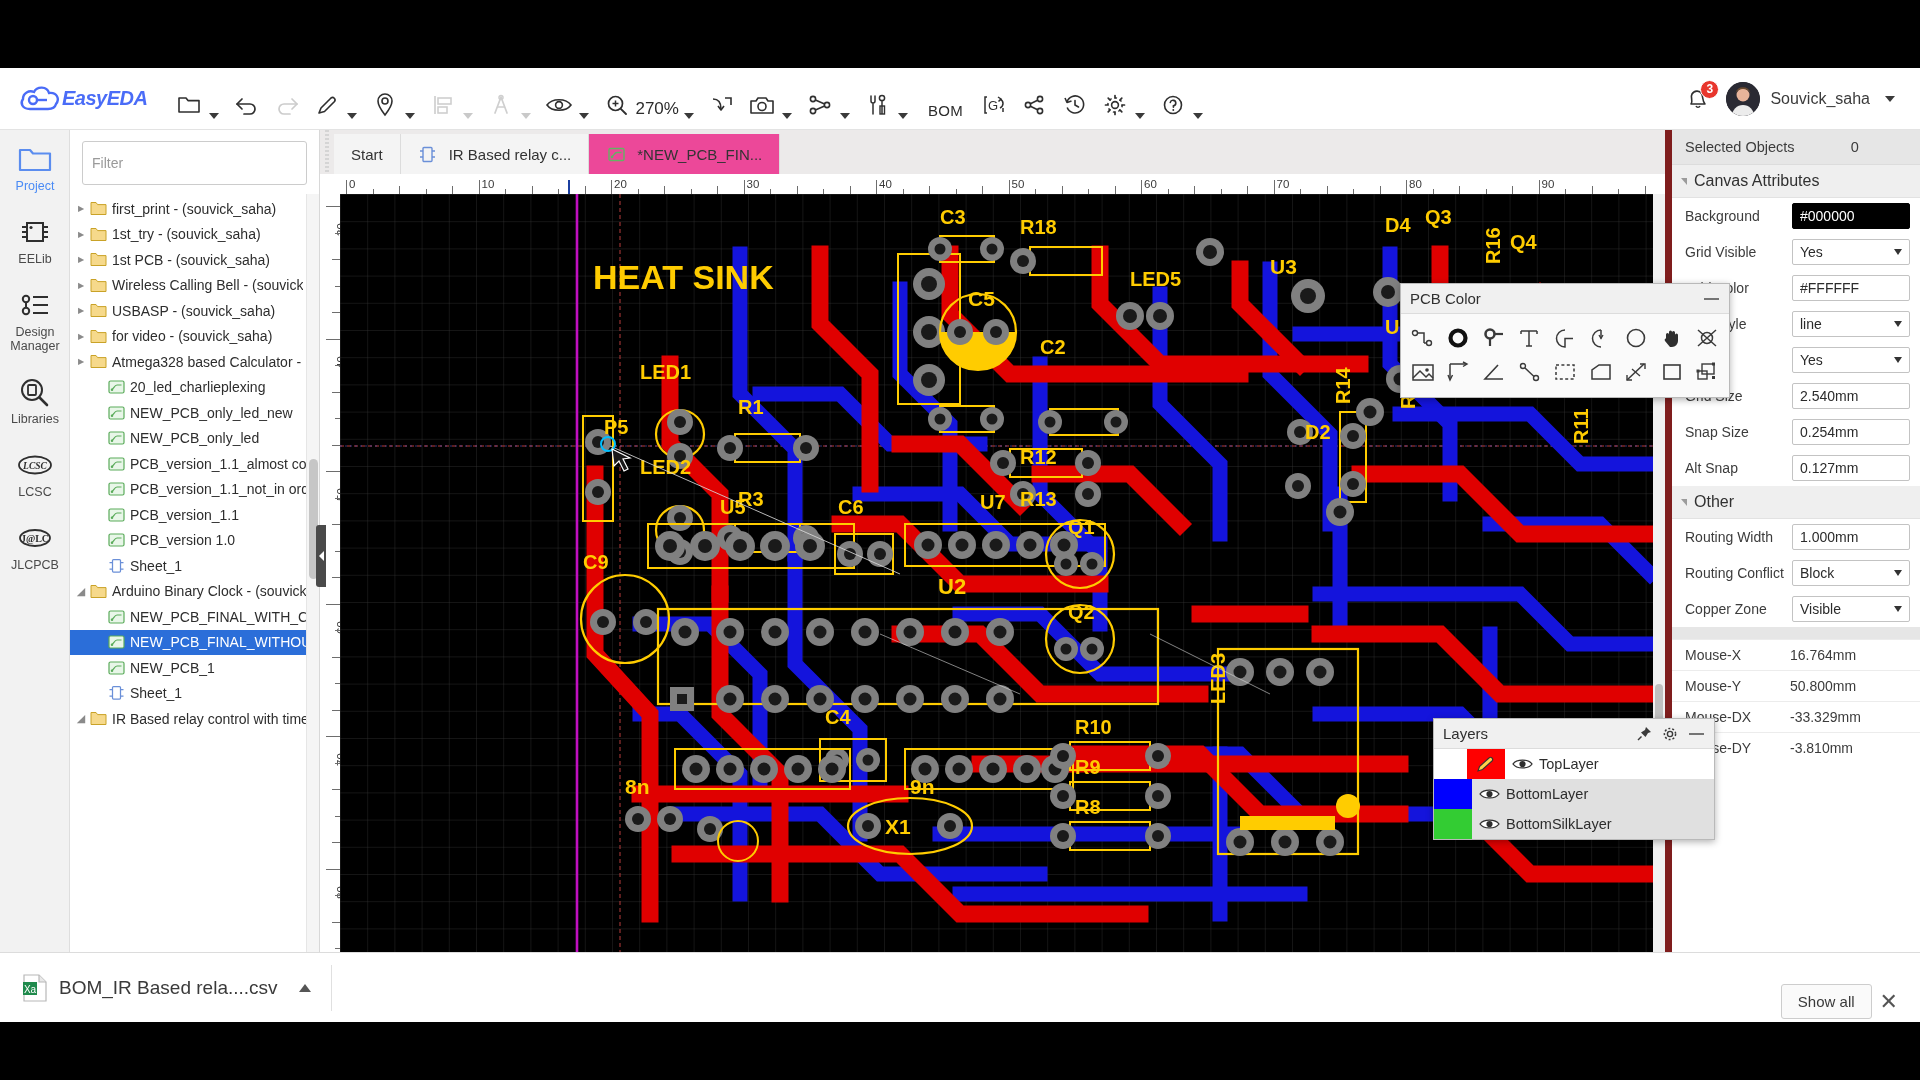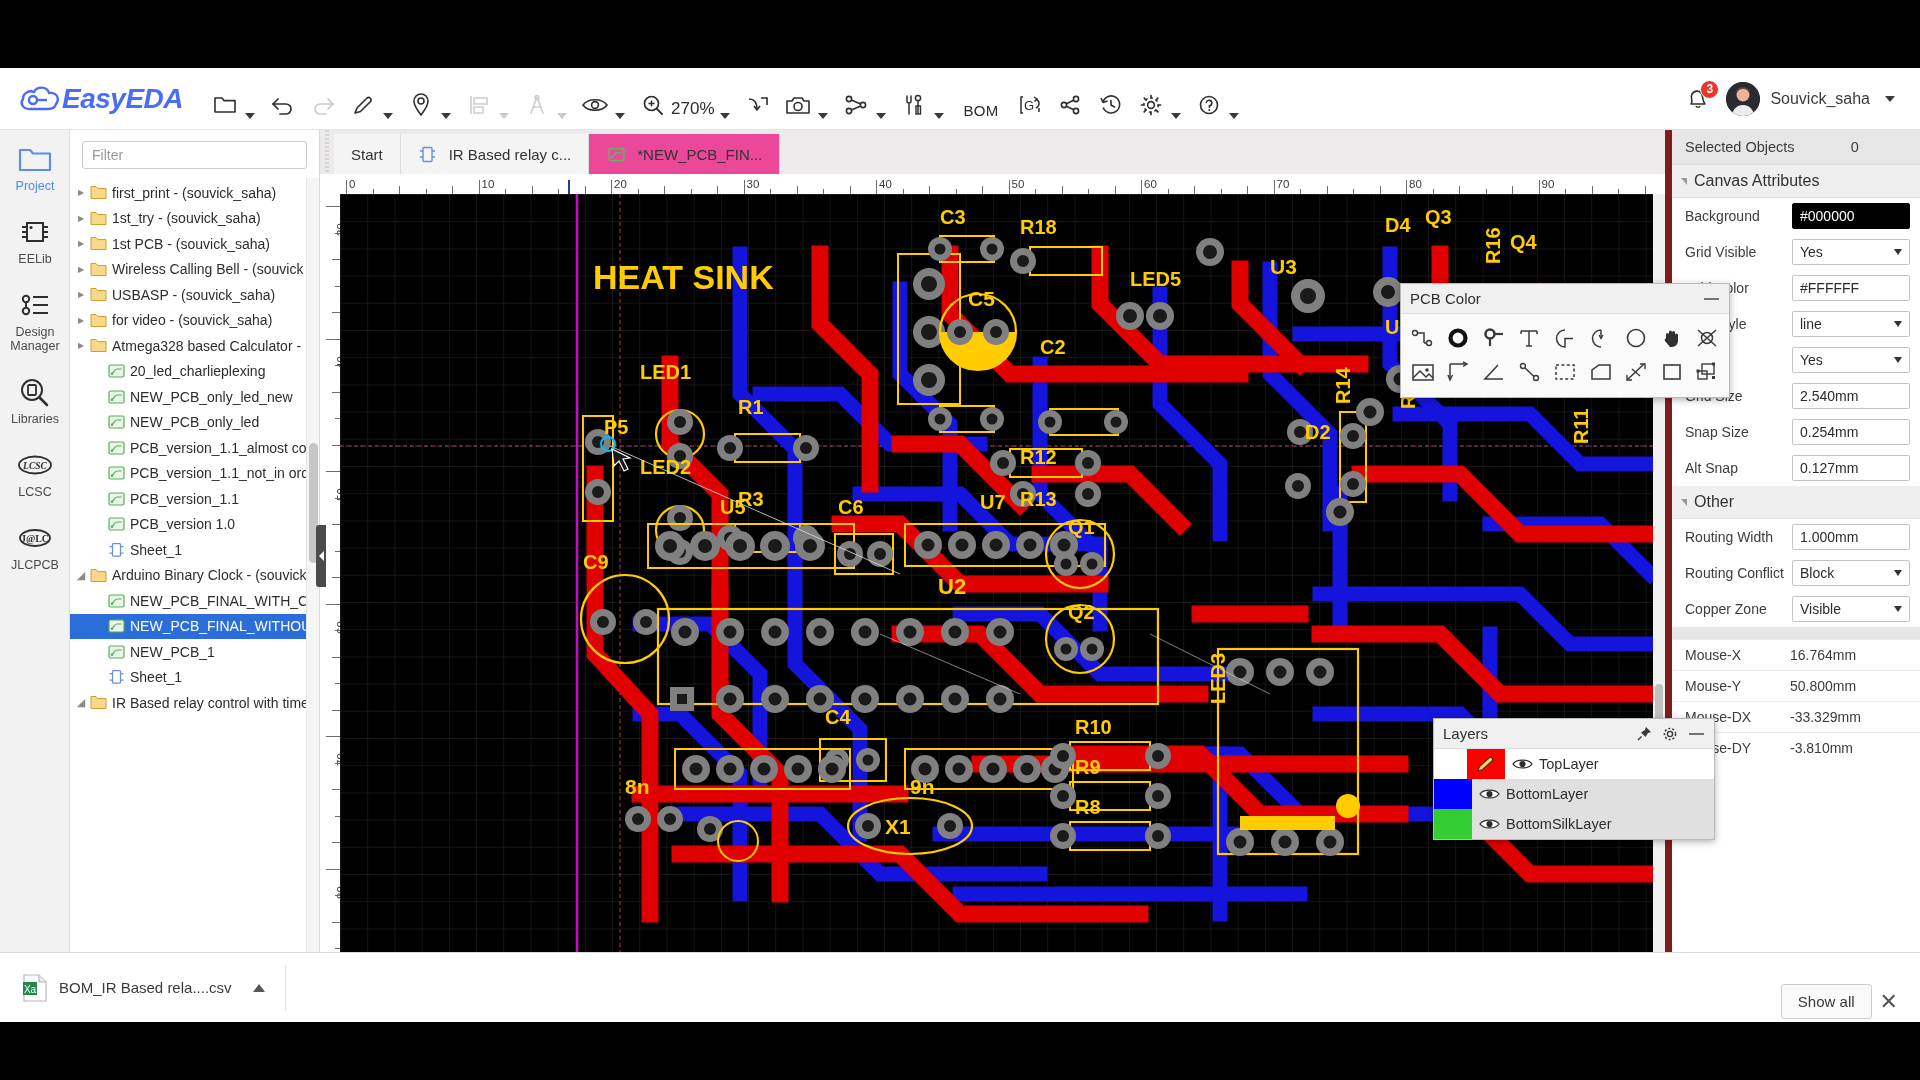--- a/index.html
+++ b/index.html
@@ -9,21 +9,21 @@
   #app { position:relative; width:1920px; height:1080px; background:#000; }
 
   
   .browser-top { position:absolute; left:0; top:0; width:1920px; height:68px; background:#000; }
 
   
   .header { position:absolute; left:0; top:68px; width:1920px; height:62px; background:#fff;
             border-bottom:1px solid #e3e3e3; display:flex; align-items:center; }
   .logo { display:flex; align-items:center; margin-left:18px; margin-right:22px; }
   .logo-cloud { width:44px; height:30px; position:relative; }
-  .logo-text { font-size:28px; font-weight:bold; font-style:italic; color:#4a6cf7; letter-spacing:-0.5px; }
+  .logo-text { font-size:20px; font-weight:bold; font-style:italic; color:#4a6cf7; letter-spacing:-0.5px; }
 
   .tb-group { display:flex; align-items:center; }
   .tb-btn { display:flex; align-items:flex-end; height:40px; padding:0 5px; cursor:pointer;
             border-radius:3px; }
   .tb-icon { width:30px; height:28px; display:flex; align-items:center; justify-content:center; }
   .caret { width:0;height:0;border-left:5px solid transparent;border-right:5px solid transparent;
            border-top:6px solid #3a3a3a; margin-left:5px; margin-right:3px;}
   .caret.dim { border-top-color:#c9c9c9; }
   .zoomtxt { font-size:17px; color:#2c2c2c; margin-left:3px; }
   .bomtxt { font-size:15px; color:#2c2c2c; letter-spacing:0.3px;}
@@ -41,21 +41,21 @@
           border-right:1px solid #dedede; }
   .rail-item { width:70px; padding:12px 2px 10px; text-align:center; cursor:pointer; }
   .rail-item.active .rail-label { color:#4a8bf5; }
   .rail-ico { height:34px; display:flex;align-items:center;justify-content:center; margin-bottom:3px;}
   .rail-label { font-size:12.5px; color:#4a4a4a; line-height:14px; }
 
   
   .proj { position:absolute; left:70px; top:130px; width:250px; height:918px; background:#fff;
           border-right:1px solid #d8d8d8; }
   .filter-row { padding:11px 12px 9px; }
-  .filter-input { width:100%; height:28px; border:1px solid #ccc; border-radius:3px; padding:0 9px;
+  .filter-input { width:100%; height:44px; border:1px solid #ccc; border-radius:3px; padding:0 9px;
                   font-size:14px; color:#333; font-family:"Liberation Sans",sans-serif; outline:none;}
   .filter-input::placeholder { color:#9a9a9a; }
   .tree { padding-top:2px; height:790px; overflow:hidden; position:relative; }
   .tnode { display:flex; align-items:center; height:25.5px; white-space:nowrap; cursor:pointer;
            font-size:14px; color:#2d2d2d; padding-left:4px; overflow:hidden;}
   .tnode.sel { background:#2b6ed9; color:#fff; }
   .arrow { width:14px; text-align:center; font-size:9px; color:#7b7b7b; flex:0 0 14px;}
   .ico16 { width:21px; flex:0 0 21px; display:flex;align-items:center;justify-content:center;margin-right:3px;}
   .indent1 { padding-left:22px; }
   .t-label { overflow:hidden; text-overflow:clip; }
@@ -135,21 +135,21 @@
   .lrow.active { background:#fff;padding-left:33px; }
   .swatch { width:38px; height:30px; flex:0 0 38px; position:relative; }
   .eye { width:34px; display:flex;align-items:center;justify-content:center; flex:0 0 34px;}
   .lname { font-size:14.5px; color:#2d2d2d; }
   .pencil { position:absolute; left:9px; top:7px; }
 
   
   .dlbar { position:absolute; left:0; top:952px; width:1920px; height:70px; background:#fff;
            border-top:1px solid #dcdcdc; display:flex; align-items:center; }
   .dlitem { display:flex; align-items:center; gap:11px; margin-left:22px; }
-  .dlname { font-size:15px; color:#3a3a3a; }
+  .dlname { font-size:19px; color:#3a3a3a; }
   .chev-up { width:0;height:0;border-left:6px solid transparent;border-right:6px solid transparent;
              border-bottom:8px solid #555; margin-left:10px; cursor:pointer;}
   .dlsep { width:1px; height:46px; background:#e0e0e0; margin-left:20px;}
   .dlright { margin-left:auto; display:flex; align-items:center; gap:8px; margin-right:22px;margin-top:28px;}
   .showall { border:1px solid #cdcdcd; border-radius:3px; padding:8px 16px; font-size:15px; color:#3a3a3a;
              background:#fafafa; cursor:pointer;}
   .xclose { font-size:22px; color:#555; cursor:pointer; line-height:1;}
   .bottom-black { position:absolute; left:0; top:1022px; width:1920px; height:58px; background:#000; }
 
   svg { display:block; }

